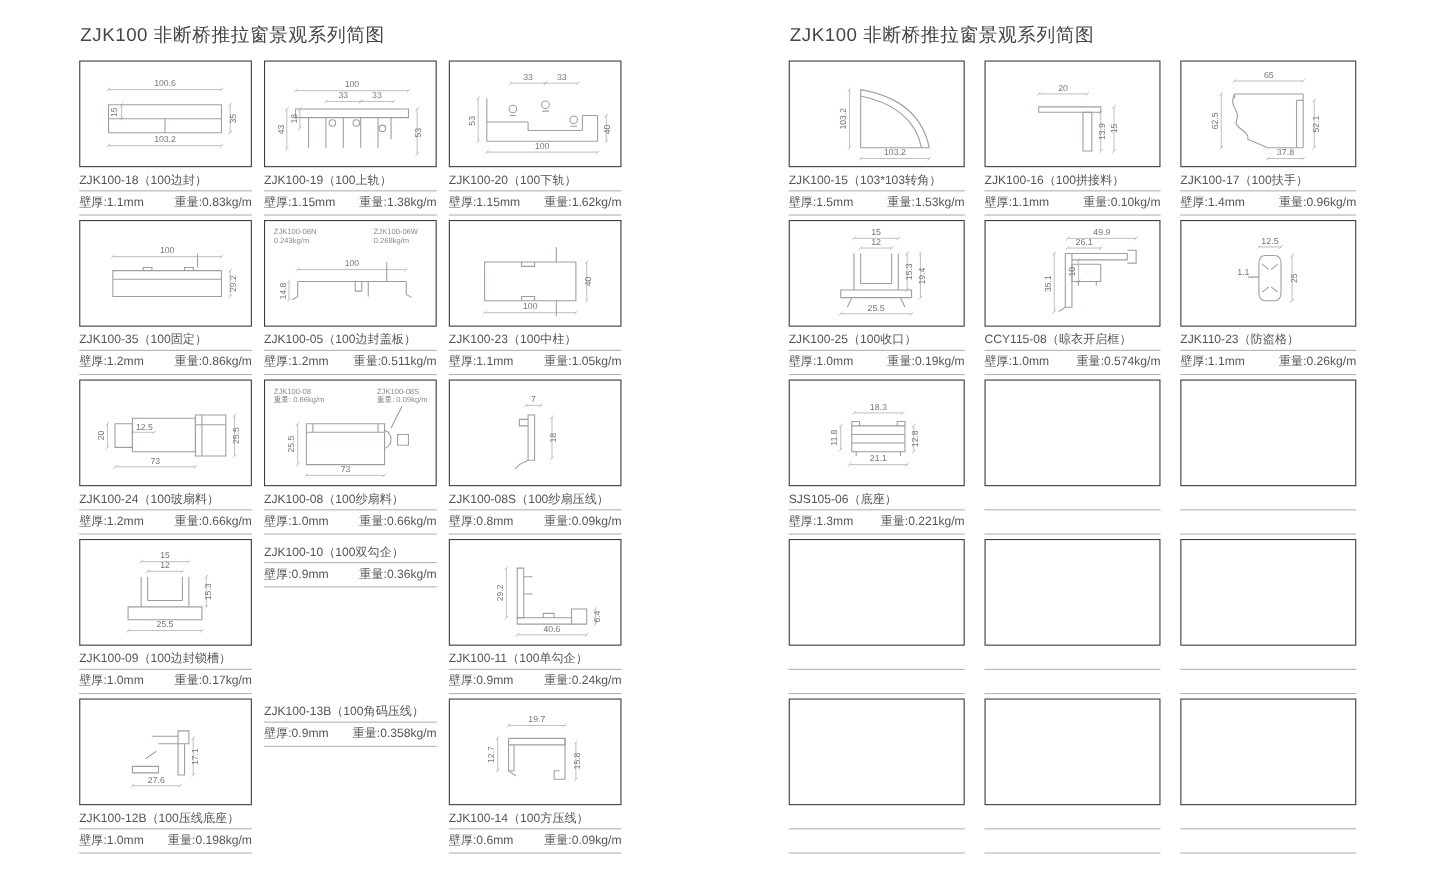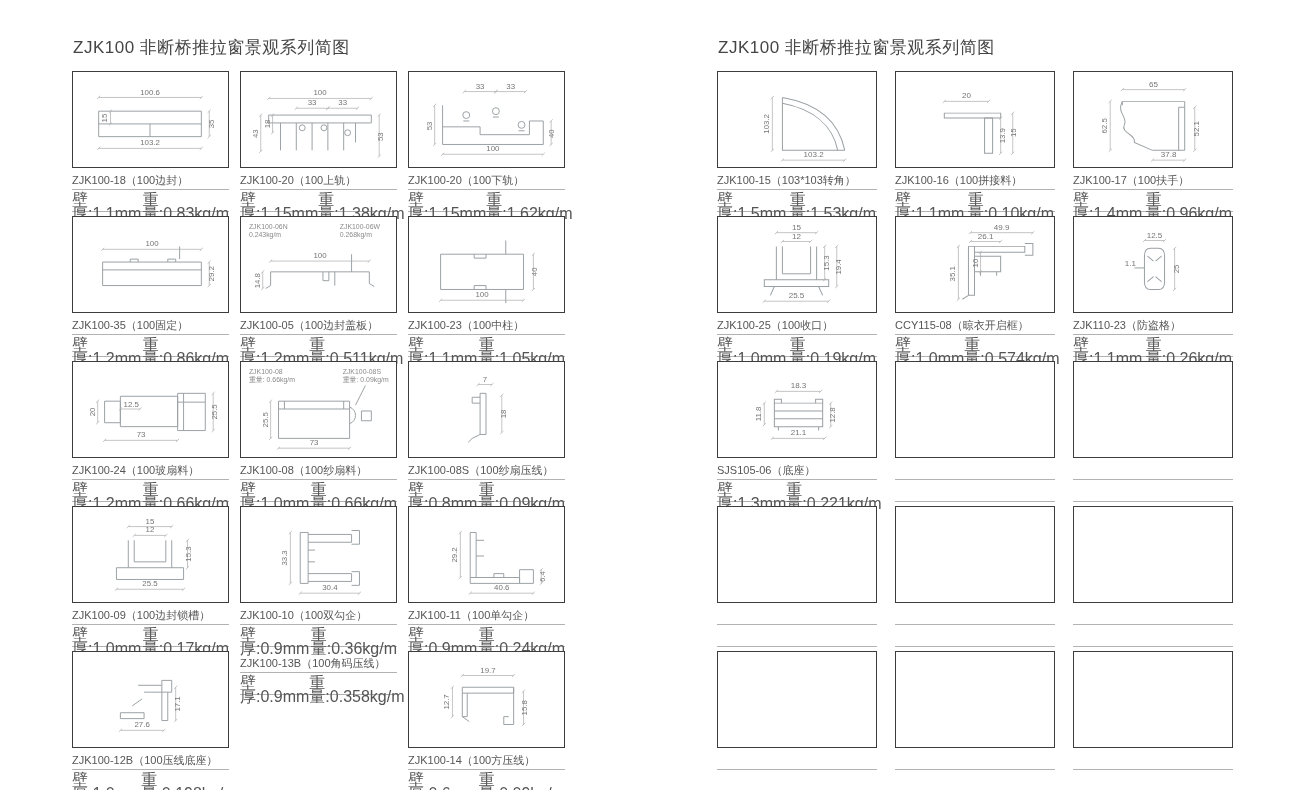--- a/index.html
+++ b/index.html
@@ -3,28 +3,28 @@
 <meta charset="utf-8">
 <style>
   html,body{margin:0;padding:0;}
   body{
     width:1307px;height:790px;background:#ffffff;position:relative;overflow:hidden;
     font-family:"Liberation Sans","DejaVu Sans",sans-serif;
   }
   .page{position:absolute;top:22px;}
   #page-0{left:72px;}
   #page-1{left:717px;}
-  .title{font-size:17px;color:#454545;letter-spacing:.5px;margin:16px 0 13px 1px;font-weight:400;line-height:20px;}
+  .title{font-size:17px;color:#454545;letter-spacing:.5px;margin:0 0 13px 1px;font-weight:400;line-height:20px;}
   .grid{display:grid;grid-template-columns:repeat(3,157px);column-gap:11px;row-gap:4px;}
   #page-1 .grid{grid-template-columns:repeat(3,160px);column-gap:18px;}
   .box{height:95px;border:1.5px solid #3d3d3d;background:#fff;}
   .box svg{display:block;width:100%;height:100%;}
   .plabel{margin-top:5px;font-size:11px;color:#555;height:14px;line-height:14px;white-space:nowrap;}
   .rule{border-top:1px solid #b2b2b2;margin-top:2px;height:0;}
-  .specs{display:flex;justify-content:space-between;margin-top:3px;font-size:16px;color:#555;height:14px;line-height:14px;}
+  .specs{display:flex;justify-content:space-between;margin-top:3px;font-size:11px;color:#555;height:14px;line-height:14px;}
   .rule.last{margin-top:4px;}
 </style>
 </head>
 <body>
 
 <div class="page" id="page-0">
   <div class="title">ZJK100 非断桥推拉窗景观系列简图</div>
   <div class="grid">
       <div class="cell">
     <div class="box">
@@ -90,21 +90,21 @@
             <line x1="138.4" y1="45.6" x2="141.6" y2="42.4" stroke="#ababab" stroke-width="0.7"></line>
             <line x1="138.4" y1="87.6" x2="141.6" y2="84.4" stroke="#ababab" stroke-width="0.7"></line>
             <text x="80" y="24" fill="#757575" font-size="8" text-anchor="middle">100</text>
             <text x="72" y="34" fill="#757575" font-size="8" text-anchor="middle">33</text>
             <text x="103" y="34" fill="#757575" font-size="8" text-anchor="middle">33</text>
             <text x="17" y="63" fill="#757575" font-size="8" text-anchor="middle" transform="rotate(-90 17 63)">43</text>
             <text x="29" y="53" fill="#757575" font-size="8" text-anchor="middle" transform="rotate(-90 29 53)">18</text>
             <text x="144" y="66" fill="#757575" font-size="8" text-anchor="middle" transform="rotate(-90 144 66)">53</text>
           </svg>
     </div>
-    <div class="plabel">ZJK100-20（100上轨）</div>
+    <div class="plabel">ZJK100-19（100上轨）</div>
     <div class="rule"></div>
     <div class="specs">
       <span class="wall">壁厚:1.15mm</span>
       <span class="wt">重量:1.38kg/m</span>
     </div>
     <div class="rule last"></div>
   </div>
       <div class="cell">
     <div class="box">
       <svg viewBox="0 0 157 97" preserveAspectRatio="none">
@@ -354,39 +354,20 @@
     </div>
     <div class="plabel">ZJK100-09（100边封锁槽）</div>
     <div class="rule"></div>
     <div class="specs">
       <span class="wall">壁厚:1.0mm</span>
       <span class="wt">重量:0.17kg/m</span>
     </div>
     <div class="rule last"></div>
   </div>
       <div class="cell">
-    <div class="box">
-      <svg viewBox="0 0 157 97" preserveAspectRatio="none">
-            <path d="M60,26h8v52h-8z" fill="none" stroke="#9aa0a3" stroke-width="1"></path>
-            <path d="M68,28h44v8h-44" fill="none" stroke="#9aa0a3" stroke-width="1"></path>
-            <path d="M112,24h8v14h-8" fill="none" stroke="#9aa0a3" stroke-width="1"></path>
-            <path d="M68,68h44v8h-44" fill="none" stroke="#9aa0a3" stroke-width="1"></path>
-            <path d="M112,66h8v14h-8" fill="none" stroke="#9aa0a3" stroke-width="1"></path>
-            <path d="M68,44h7" fill="none" stroke="#9aa0a3" stroke-width="1"></path>
-            <path d="M68,56h7" fill="none" stroke="#9aa0a3" stroke-width="1"></path>
-            <line x1="50" y1="26" x2="50" y2="78" stroke="#ababab" stroke-width="0.7"></line>
-            <line x1="48.4" y1="27.6" x2="51.6" y2="24.4" stroke="#ababab" stroke-width="0.7"></line>
-            <line x1="48.4" y1="79.6" x2="51.6" y2="76.4" stroke="#ababab" stroke-width="0.7"></line>
-            <line x1="60" y1="88" x2="120" y2="88" stroke="#ababab" stroke-width="0.7"></line>
-            <line x1="58.4" y1="89.6" x2="61.6" y2="86.4" stroke="#ababab" stroke-width="0.7"></line>
-            <line x1="118.4" y1="89.6" x2="121.6" y2="86.4" stroke="#ababab" stroke-width="0.7"></line>
-            <text x="47" y="52" fill="#757575" font-size="8" text-anchor="middle" transform="rotate(-90 47 52)">33.3</text>
-            <text x="90" y="85" fill="#757575" font-size="8" text-anchor="middle">30.4</text>
-          </svg>
-    </div>
     <div class="plabel">ZJK100-10（100双勾企）</div>
     <div class="rule"></div>
     <div class="specs">
       <span class="wall">壁厚:0.9mm</span>
       <span class="wt">重量:0.36kg/m</span>
     </div>
     <div class="rule last"></div>
   </div>
       <div class="cell">
     <div class="box">

